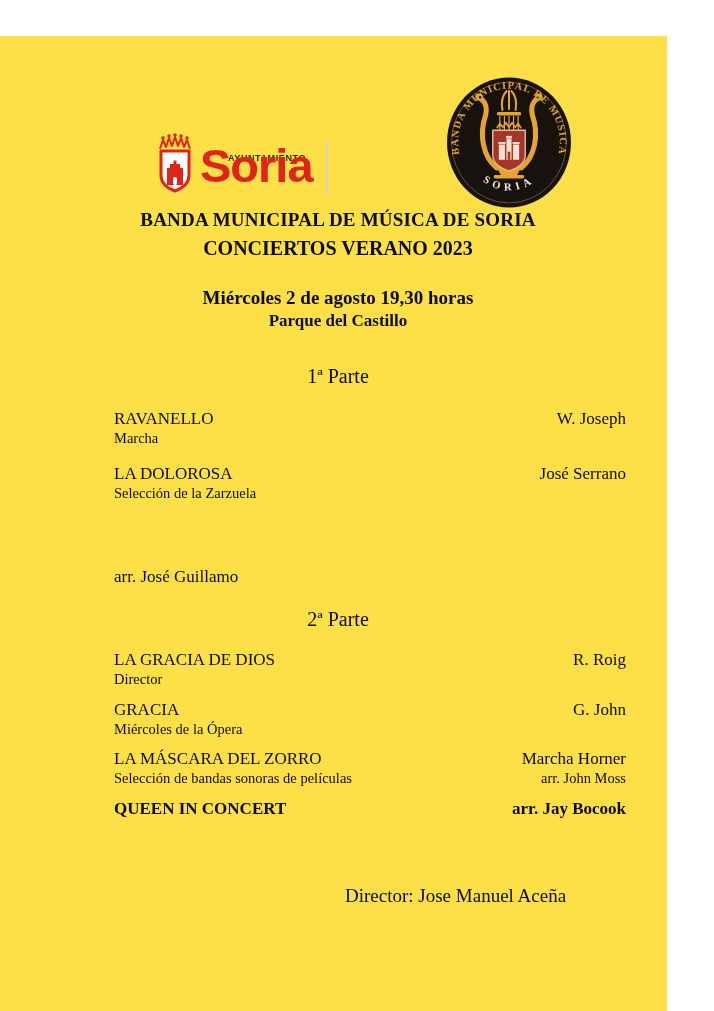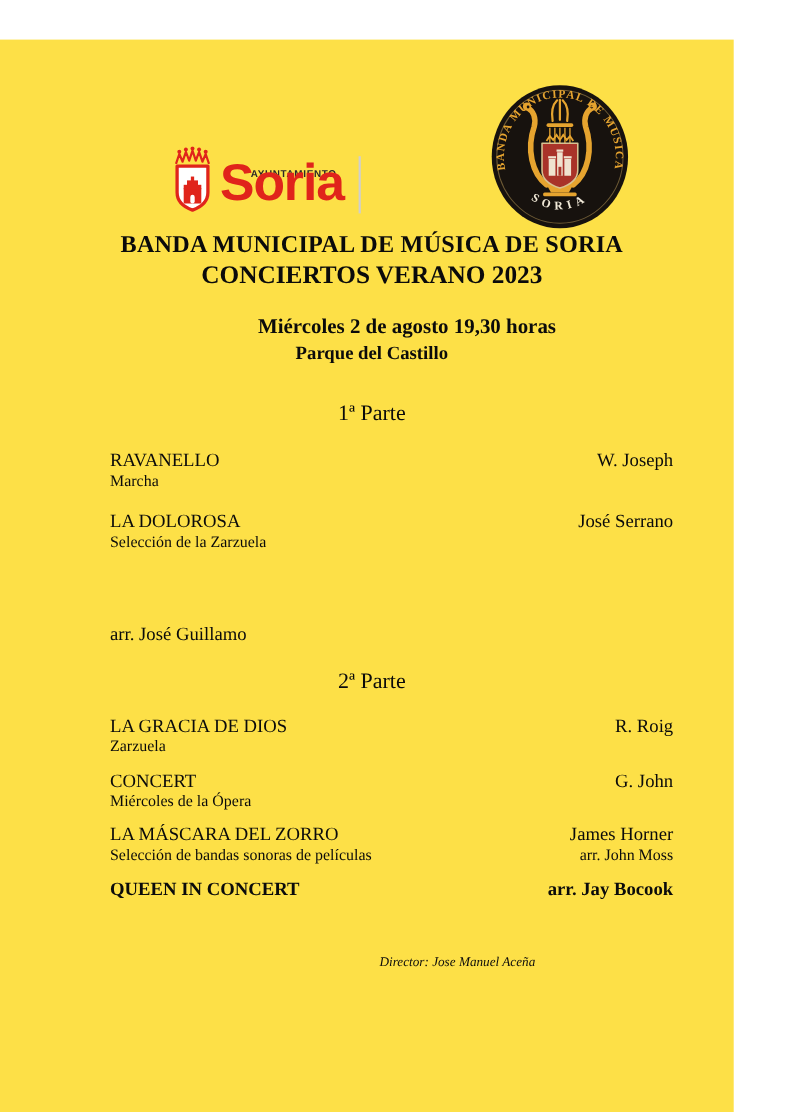--- a/index.html
+++ b/index.html
@@ -29,48 +29,48 @@
     font-family: "Liberation Sans", sans-serif;
     font-weight: bold; font-size: 47px; line-height: 40px;
     letter-spacing: -1px;
     color: #e0241b;
   }
   .logo-divider { left: 326px; top: 106px; width: 2px; height: 52px; background: #cfcfcf; }
   .band-badge { left: 445px; top: 40px; width: 128px; height: 133px; }
 
   
   .centered { left: 0; width: 676px; text-align: center; }
-  .doc-title   { top: 173px; font-weight: bold; font-size: 22px; letter-spacing: 0.2px; font-family: Liberation Serif, serif; }
-  .doc-subtitle{ top: 201px; font-weight: bold; font-size: 23px; }
-  .event-date  { top: 251px; font-weight: bold; font-size: 19px; padding-left: 32px; }
+  .doc-title   { top: 173px; font-weight: bold; font-size: 19px; letter-spacing: 0.2px; font-family: Liberation Serif, serif; }
+  .doc-subtitle{ top: 201px; font-weight: bold; font-size: 20px; }
+  .event-date  { top: 251px; font-weight: bold; font-size: 19px; }
   .event-venue { top: 275px; font-weight: bold; font-size: 17px; }
   .part-heading{ font-size: 20px; }
   .part-1 { top: 329px; }
   .part-2 { top: 572px; }
 
   
-  .piece { left: 100px; width: 512px; }
+  .piece { left: 114px; width: 512px; }
   .piece-main {
     display: flex; justify-content: space-between; align-items: baseline;
     font-size: 17px; line-height: 21px;
   }
   .piece-sub {
     display: flex; justify-content: space-between; align-items: baseline;
     font-size: 14.5px; line-height: 17px; margin-top: 1px; text-align: right;
   }
   .p-row-1 { top: 372px; }
   .p-row-2 { top: 427px; }
   .p-row-3 { top: 478px; }
   .p-row-4 { top: 530px; }
   .p-row-5 { top: 613px; }
   .p-row-6 { top: 663px; }
   .p-row-7 { top: 712px; }
   .p-row-8 { top: 762px; font-weight: bold; }
 
-  .director-line { left: 345px; top: 831px; font-size: 12px; font-style: italic; }
+  .director-line { left: 345px; top: 849px; font-size: 19px; }
 </style>
 </head>
 <body>
 
 <div class="page">
 
   <div class="abs soria-logo">
     <svg class="soria-coat" width="42" height="62" viewBox="0 0 40 62">
       <g stroke="#e0241b" fill="none" stroke-width="2" stroke-linejoin="round">
         <path d="M5,16 L8,7 L11,14 L14,5 L17,13 L20,4 L23,13 L26,5 L29,14 L32,7 L35,16"></path>
@@ -185,40 +185,40 @@
   </div>
 
   <div class="abs centered part-heading part-2">2ª Parte</div>
 
   <div class="abs piece p-row-5">
     <div class="piece-main">
       <span>LA GRACIA DE DIOS</span>
       <span>R. Roig</span>
     </div>
     <div class="piece-sub">
-      <span>Zarzuela</span>
+      <span>Director</span>
       <span></span>
     </div>
   </div>
 
   <div class="abs piece p-row-6">
     <div class="piece-main">
-      <span>CONCERT</span>
+      <span>GRACIA</span>
       <span>G. John</span>
     </div>
     <div class="piece-sub">
       <span>Miércoles de la Ópera</span>
       <span></span>
     </div>
   </div>
 
   <div class="abs piece p-row-7">
     <div class="piece-main">
       <span>LA MÁSCARA DEL ZORRO</span>
-      <span>James Horner</span>
+      <span>Marcha Horner</span>
     </div>
     <div class="piece-sub">
       <span>Selección de bandas sonoras de películas</span>
       <span>arr. John Moss</span>
     </div>
   </div>
 
   <div class="abs piece p-row-8">
     <div class="piece-main">
       <span>QUEEN IN CONCERT</span>

